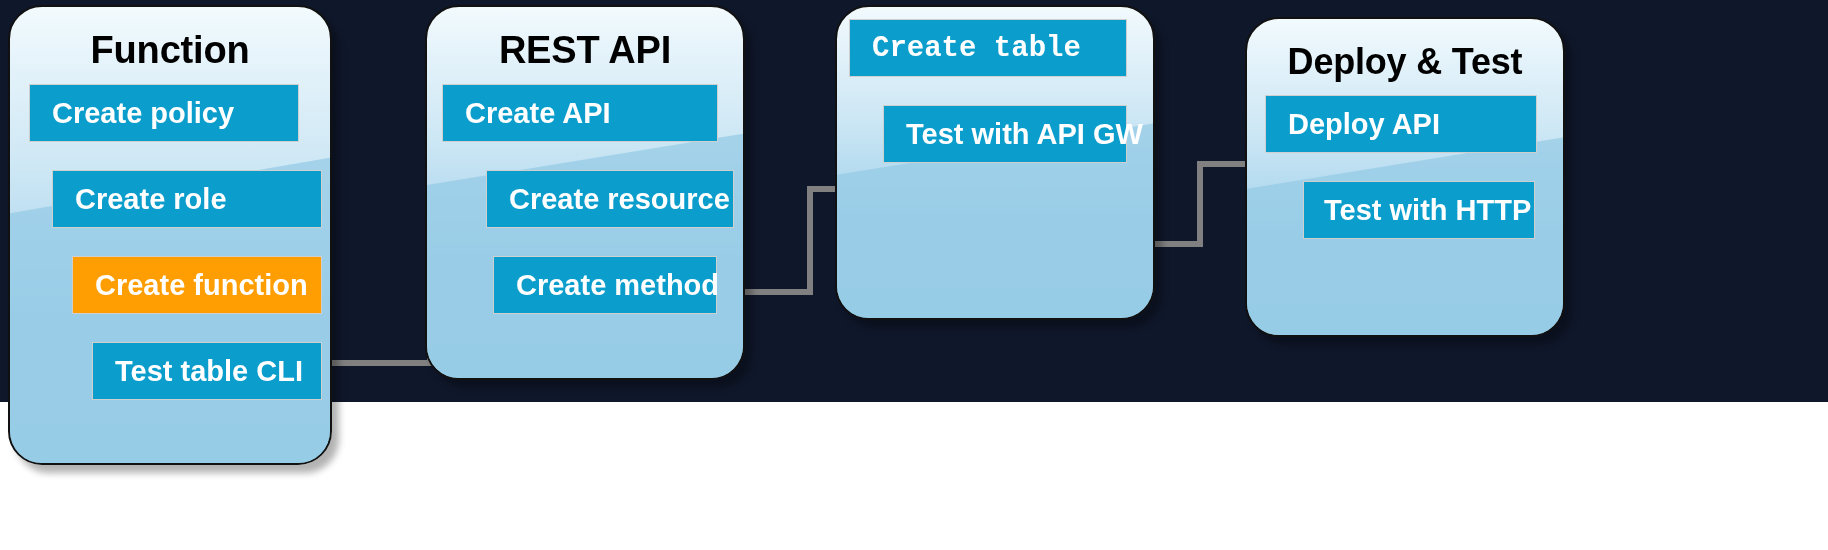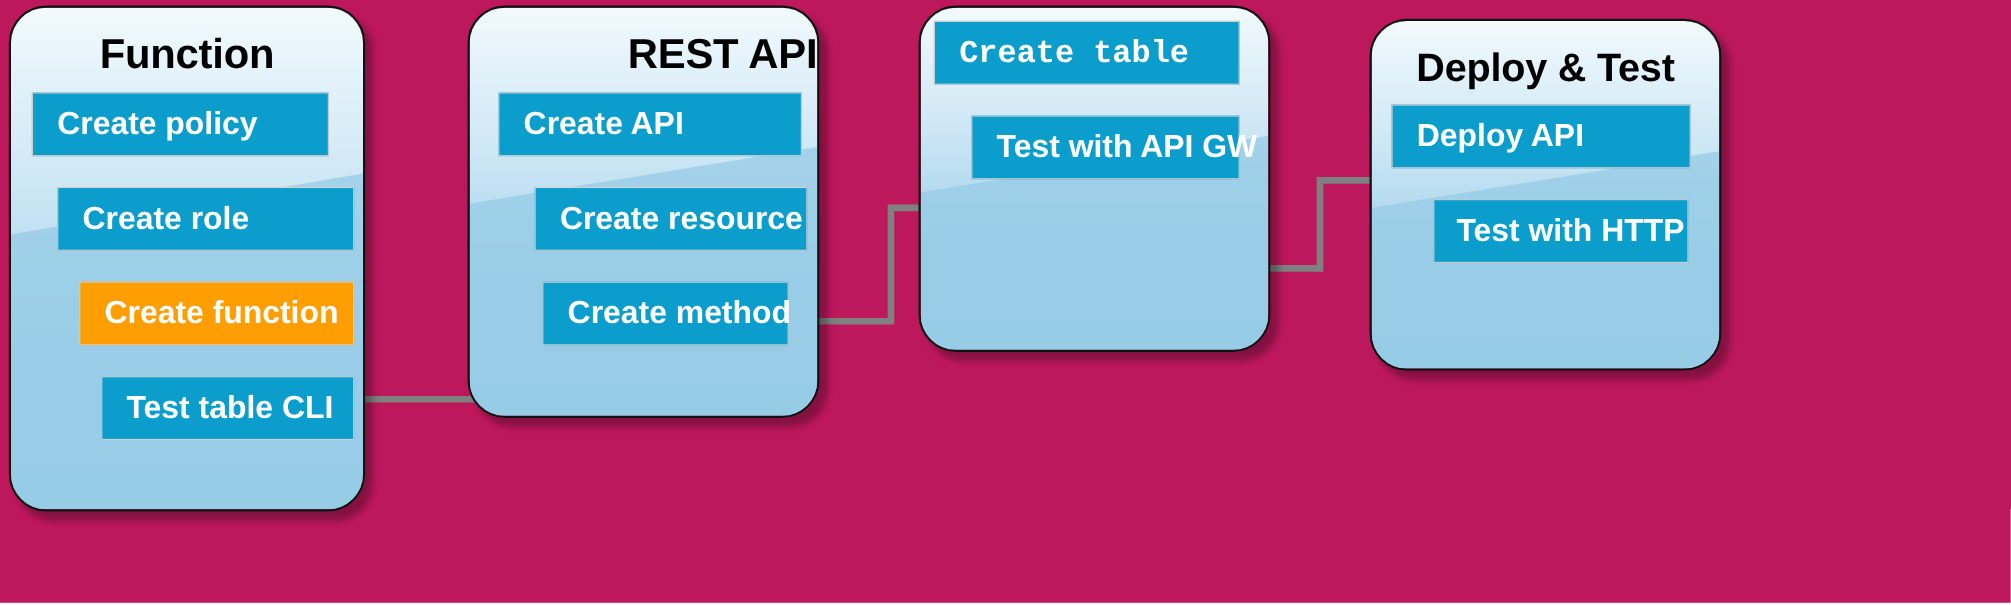--- a/index.html
+++ b/index.html
@@ -11,22 +11,22 @@
   body {
     font-family: "Liberation Sans", sans-serif;
     width: 1828px;
     height: 550px;
     overflow: hidden;
   }
 
   #diagram {
     position: relative;
     width: 1828px;
-    height: 548px;
-    background: #be185d;
+    height: 402px;
+    background: #0f172a;
   }
 
   
   #connectors {
     position: absolute;
     left: 0;
     top: 0;
     width: 1828px;
     height: 550px;
     pointer-events: none;
@@ -94,37 +94,37 @@
     background: #ff9e02;
   }
 
   
   #panel-0 { left: 8px;    top: 5px;  width: 324px; height: 460px; }
   #panel-1 { left: 425px;  top: 5px;  width: 320px; height: 375px; }
   #panel-2 { left: 835px;  top: 5px;  width: 320px; height: 315px; }
   #panel-3 { left: 1245px; top: 17px;  width: 320px; height: 320px; }
 
   #panel-0 .panel-title { font-size: 38px; margin-top: 22px; }
-  #panel-1 .panel-title { font-size: 38px; margin-top: 22px; text-align: right; }
+  #panel-1 .panel-title { font-size: 38px; margin-top: 22px; }
   #panel-2 .panel-title { font-size: 36px; margin-top: 22px; }
   #panel-3 .panel-title { font-size: 36px; margin-top: 22px; }
 
   
   .steps { margin-top: 12px; }
 
   .step { height: 58px; font-size: 29px; padding-left: 22px; }
 
   
   #panel-0 .steps .step:nth-child(1) { margin-left: 19px;  width: 270px; margin-top: 0px; }
   #panel-0 .steps .step:nth-child(2) { margin-left: 42px;  width: 270px; margin-top: 28px; }
   #panel-0 .steps .step:nth-child(3) { margin-left: 62px;  width: 250px; margin-top: 28px; }
   #panel-0 .steps .step:nth-child(4) { margin-left: 82px;  width: 230px; margin-top: 28px; }
 
   
-  #panel-1 .steps .step:nth-child(1) { margin-left: 26px;  width: 276px; margin-top: 2px; }
+  #panel-1 .steps .step:nth-child(1) { margin-left: 15px;  width: 276px; margin-top: 2px; }
   #panel-1 .steps .step:nth-child(2) { margin-left: 59px;  width: 248px; margin-top: 28px; text-align: center; }
   #panel-1 .steps .step:nth-child(3) { margin-left: 66px;  width: 224px; margin-top: 28px; }
 
   
   #panel-2 .steps .step:nth-child(1) { margin-left: 12px;  width: 278px; margin-top: 0px; font-family: Liberation Mono, monospace; }
   #panel-2 .steps .step:nth-child(2) { margin-left: 46px;  width: 244px; margin-top: 28px; }
 
   
   #panel-3 .steps .step:nth-child(1) { margin-left: 18px;  width: 272px; margin-top: 4px; }
   #panel-3 .steps .step:nth-child(2) { margin-left: 56px;  width: 232px; margin-top: 28px; padding-left: 20px; }

